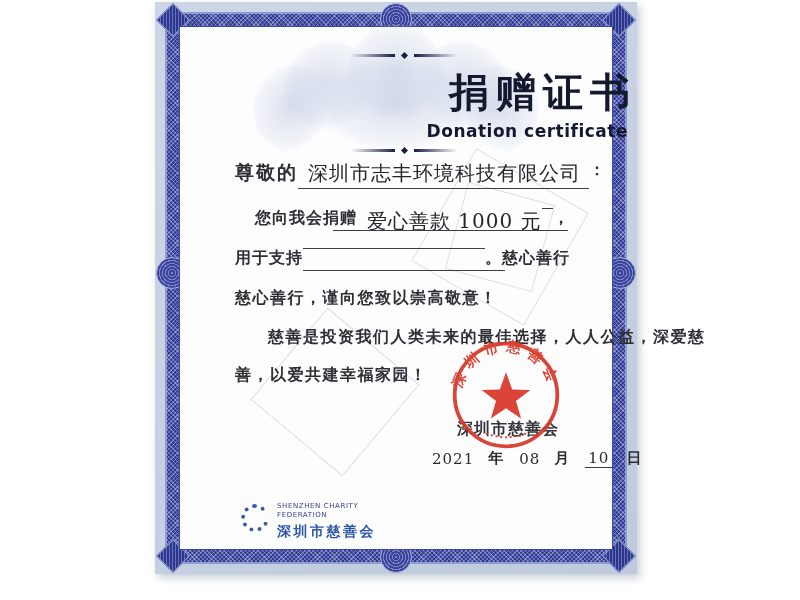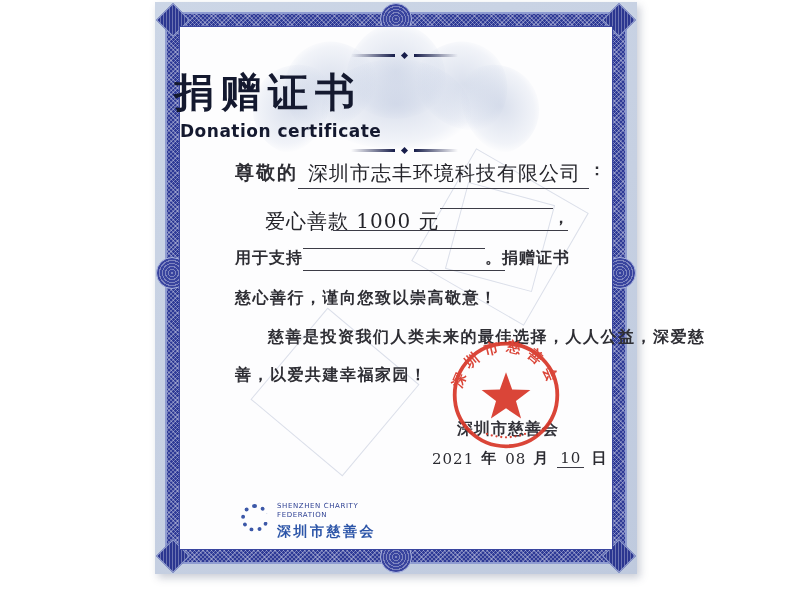--- a/index.html
+++ b/index.html
@@ -34,21 +34,21 @@
   
   .wm-lotus { position:absolute; left:50%; top:22px; width:300px; height:130px;
               transform:translateX(-50%); z-index:4; pointer-events:none; }
   .petal { position:absolute; border-radius:50% 50% 50% 50%/60% 60% 40% 40%;
            background:radial-gradient(ellipse at center, rgba(188,199,222,.55) 0%, rgba(205,214,232,.25) 60%, transparent 75%); }
   .wm-geo { position:absolute; border:1px solid rgba(168,178,203,.40); z-index:4; pointer-events:none; }
 
   .content { position:absolute; inset:0; z-index:5; }
 
   
-  .titleblock { position:absolute; left:16px; right:0; top:50px; text-align:left; }
+  .titleblock { position:absolute; left:16px; right:0; top:50px; text-align:right; }
   .orn { display:flex; justify-content:center; align-items:center; gap:7px; height:7px; }
   .orn .l  { width:44px; height:3px; background:linear-gradient(90deg, rgba(23,29,74,0), #171d4a); }
   .orn .d  { width:5px; height:5px; background:#171d4a; transform:rotate(45deg); }
   .orn .lr { width:44px; height:3px; background:linear-gradient(270deg, rgba(23,29,74,0), #171d4a); }
   .title { font-size:40px; font-weight:900; color:#14192f; letter-spacing:7px; margin:6px 0 0 3px; }
   .subtitle { font-size:17px; font-weight:bold; color:#14192f; letter-spacing:.5px; margin:1px 9px 6px; }
 
   
   .row { position:absolute; left:80px; right:67px; display:flex; align-items:flex-start;
          font-size:16px; font-weight:bold; color:#2e2e34; letter-spacing:1px; white-space:nowrap; }
@@ -59,21 +59,21 @@
   .ext  { flex:1; border-bottom:1.5px solid #3c3c46; height:1px; }
   .plain { position:absolute; left:80px; right:60px; font-size:16px; font-weight:bold;
            color:#2e2e34; letter-spacing:1.5px; white-space:nowrap; }
   .indent { padding-left:33px; }
 
   
   .issuer-print { position:absolute; left:293px; top:417px; width:120px; text-align:center;
                   font-size:16px; font-weight:bold; color:#33333a; letter-spacing:1px; z-index:6; }
   .seal { position:absolute; left:294px; top:336px; width:114px; height:114px; z-index:7; opacity:.93; }
   .dateline { position:absolute; left:277px; top:447px; font-size:15px; font-weight:bold;
-              color:#2b2b31; letter-spacing:2px; z-index:6; display:flex; align-items:flex-end; gap:7px; }
+              color:#2b2b31; letter-spacing:2px; z-index:6; display:flex; align-items:flex-end; gap:14px; }
   .dateline .num { font-family:"DejaVu Serif","Liberation Serif",serif; font-weight:normal; letter-spacing:1px; }
   .dateline .day { border-bottom:1.2px solid #3c3c46; padding:0 3px; }
 
   
   .footer-logo { position:absolute; left:86px; top:500px; display:flex; align-items:flex-start; gap:8px; z-index:5; }
   .emblem { position:relative; width:28px; height:28px; margin-top:2px; }
   .emblem .ring { position:absolute; inset:0; border-radius:50%; border:4px dotted #3c58a8; }
   .emblem .notch { position:absolute; right:-2px; top:10px; width:9px; height:8px; background:#fdfdfe; }
   .logotext .en { font-size:7px; font-weight:normal; color:#2c3f92; letter-spacing:.6px; line-height:1.25; }
   .logotext .cn { font-size:14px; font-weight:bold; color:#2c55a8; letter-spacing:2.5px; margin-top:3px; }
@@ -124,30 +124,31 @@
         </div>
     </div>
 
     <div class="row" style="top:158px;">
       <span class="salut-prefix">尊敬的</span>
       <span class="fill">深圳市志丰环境科技有限公司</span>
       <span>：</span>
     </div>
 
     <div class="row" style="top:206px; left:100px;">
+      <span>您向我会捐赠</span>
       <span class="fill" style="border-bottom:none; padding-right:0;">爱心善款 1000 元</span>
       <span class="ext"></span>
       <span>，</span>
     </div>
     <div style="position:absolute; left:178px; top:228px; width:235px; border-bottom:1.5px solid #3c3c46;"></div>
 
     <div class="row" style="top:246px;">
       <span>用于支持</span>
       <span class="ext"></span>
-      <span>。捐赠证书</span>
+      <span>。慈心善行</span>
     </div>
     <div style="position:absolute; left:148px; top:268px; width:202px; border-bottom:1.5px solid #3c3c46;"></div>
 
     <div class="plain" style="top:286px;">慈心善行，谨向您致以崇高敬意！</div>
 
     <div class="plain" style="top:363px;">善，以爱共建幸福家园！</div>
     <div class="plain indent" style="top:325px;">慈善是投资我们人类未来的最佳选择，人人公益，深爱慈</div>
 
     <div class="issuer-print">深圳市慈善会</div>
 

